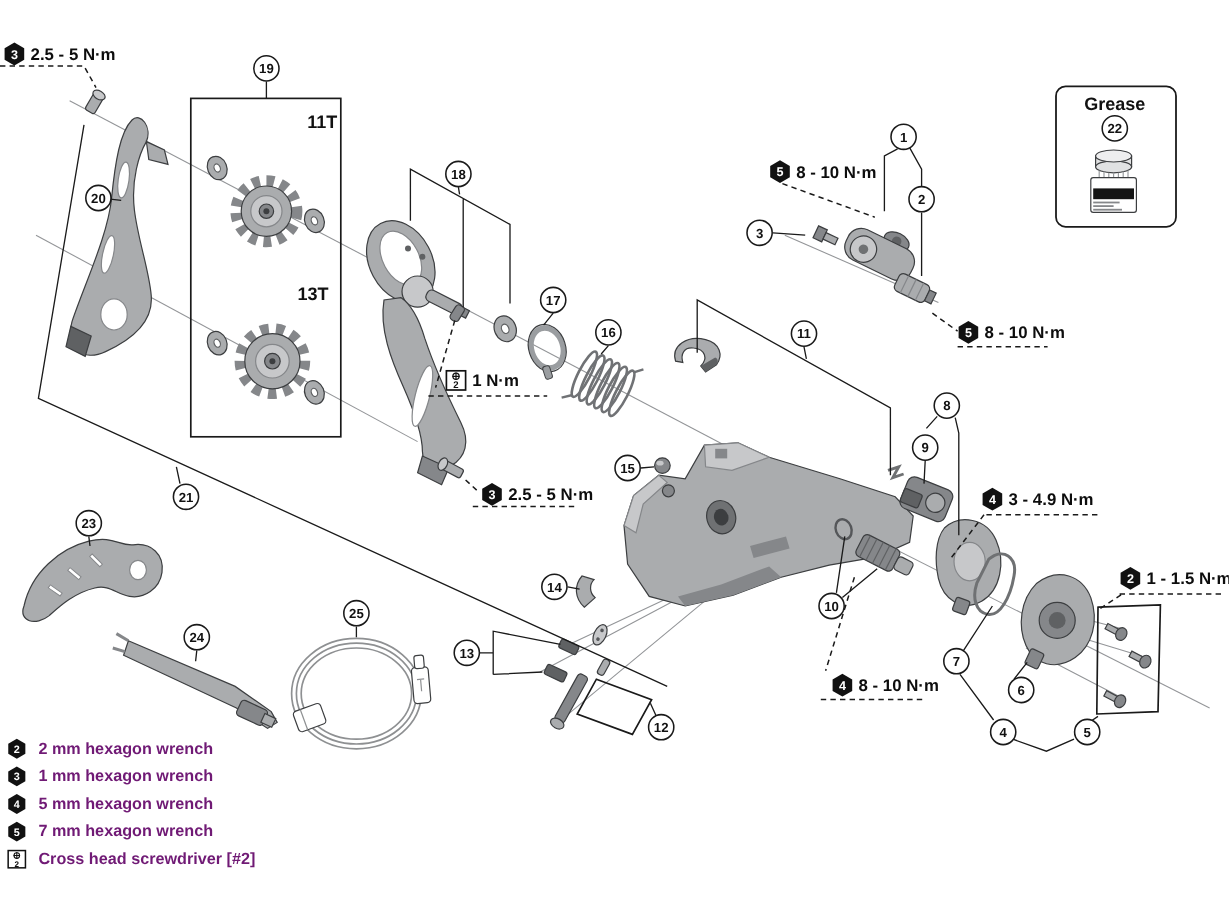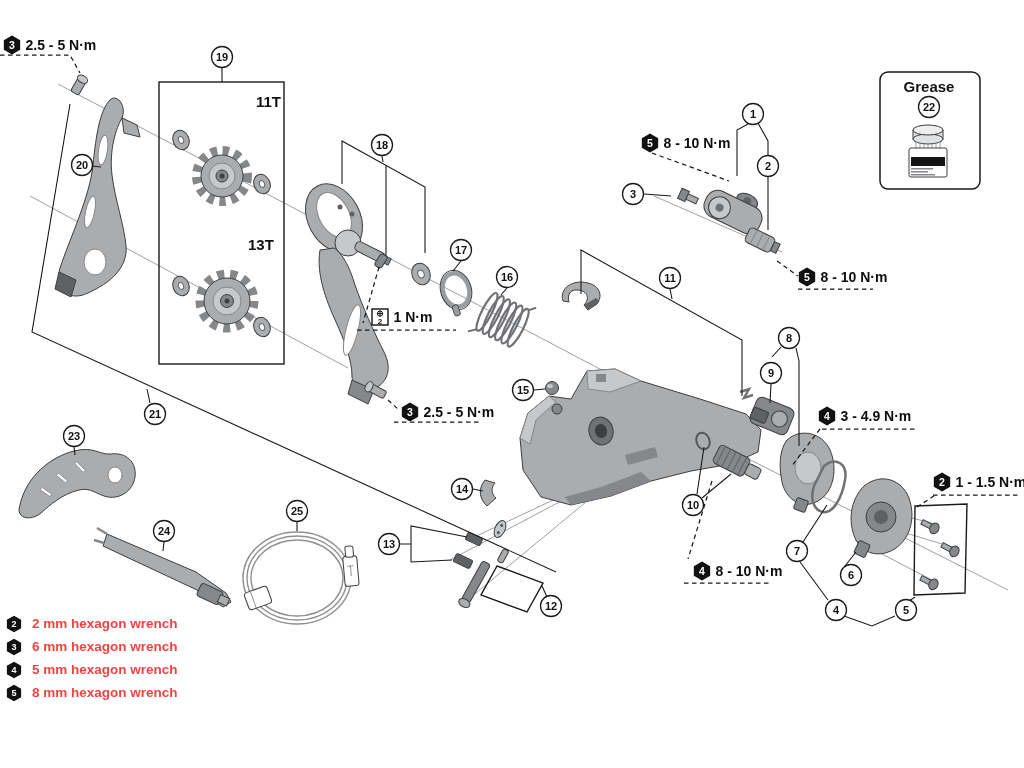--- a/index.html
+++ b/index.html
@@ -14,21 +14,21 @@
   .co{fill:#fff;stroke:#1a1a1a;stroke-width:1.3}
   .cot{font:600 11px "Liberation Sans",sans-serif;fill:#111;text-anchor:middle}
   .tqt{font:700 14px "Liberation Sans",sans-serif;fill:#0d0d0d}
   .tqn{font:700 10.5px "Liberation Sans",sans-serif;fill:#fff;text-anchor:middle}
   .phn{font:700 8px "Liberation Sans",sans-serif;fill:#111;text-anchor:middle}
   .pl{font:700 15px "Liberation Sans",sans-serif;fill:#111}
   .gt{font:700 15px "Liberation Sans",sans-serif;fill:#111;text-anchor:middle}
   .legend{position:absolute;left:5px;top:614px;display:flex;flex-direction:column;gap:4px}
   .lrow{display:flex;align-items:center;gap:9px;height:19px}
   .lrow svg{width:18px;height:18px;flex:0 0 18px}
-  .lrow span{font-weight:700;font-size:13.5px;color:#ef4444;white-space:nowrap}
+  .lrow span{font-weight:700;font-size:13.5px;color:#701a75;white-space:nowrap}
 </style>
 </head>
 <body>
 
 <div class="stage">
 <svg width="1024" height="768" viewBox="0 0 1024 768">
 
   <g>
     <path class="ax" d="M58,84 L636,388"></path>
     <path class="ax" d="M30,196 L348,368"></path>
@@ -499,30 +499,39 @@
           <polygon points="0,-9.2 7.911999999999999,-4.6 7.911999999999999,4.6 0,9.2 -7.911999999999999,4.6 -7.911999999999999,-4.6" fill="#111"></polygon>
           <text x="0" y="3.6" font-size="10" font-weight="700" fill="#fff" text-anchor="middle" font-family="Liberation Sans,sans-serif">2</text>
         </svg>
         <span>2 mm hexagon wrench</span>
       </div>
       <div class="lrow">
         <svg viewBox="-10 -10 20 20">
           <polygon points="0,-9.2 7.911999999999999,-4.6 7.911999999999999,4.6 0,9.2 -7.911999999999999,4.6 -7.911999999999999,-4.6" fill="#111"></polygon>
           <text x="0" y="3.6" font-size="10" font-weight="700" fill="#fff" text-anchor="middle" font-family="Liberation Sans,sans-serif">3</text>
         </svg>
-        <span>6 mm hexagon wrench</span>
+        <span>1 mm hexagon wrench</span>
       </div>
       <div class="lrow">
         <svg viewBox="-10 -10 20 20">
           <polygon points="0,-9.2 7.911999999999999,-4.6 7.911999999999999,4.6 0,9.2 -7.911999999999999,4.6 -7.911999999999999,-4.6" fill="#111"></polygon>
           <text x="0" y="3.6" font-size="10" font-weight="700" fill="#fff" text-anchor="middle" font-family="Liberation Sans,sans-serif">4</text>
         </svg>
         <span>5 mm hexagon wrench</span>
       </div>
       <div class="lrow">
         <svg viewBox="-10 -10 20 20">
           <polygon points="0,-9.2 7.911999999999999,-4.6 7.911999999999999,4.6 0,9.2 -7.911999999999999,4.6 -7.911999999999999,-4.6" fill="#111"></polygon>
           <text x="0" y="3.6" font-size="10" font-weight="700" fill="#fff" text-anchor="middle" font-family="Liberation Sans,sans-serif">5</text>
         </svg>
-        <span>8 mm hexagon wrench</span>
+        <span>7 mm hexagon wrench</span>
+      </div>
+      <div class="lrow">
+        <svg viewBox="-10 -10 20 20">
+          <rect x="-8" y="-8" width="16" height="16" fill="#fff" stroke="#111" stroke-width="1.4"></rect>
+          <circle cx="0" cy="-3.4" r="2.6" fill="none" stroke="#111"></circle>
+          <path d="M0,-6.6 L0,-0.4 M-3,-3.4 L3,-3.4" stroke="#111"></path>
+          <text x="0" y="7" font-size="7.5" font-weight="700" fill="#111" text-anchor="middle" font-family="Liberation Sans,sans-serif">2</text>
+        </svg>
+        <span>Cross head screwdriver [#2]</span>
       </div>
     </div>
 </div>
 
 </body></html>

